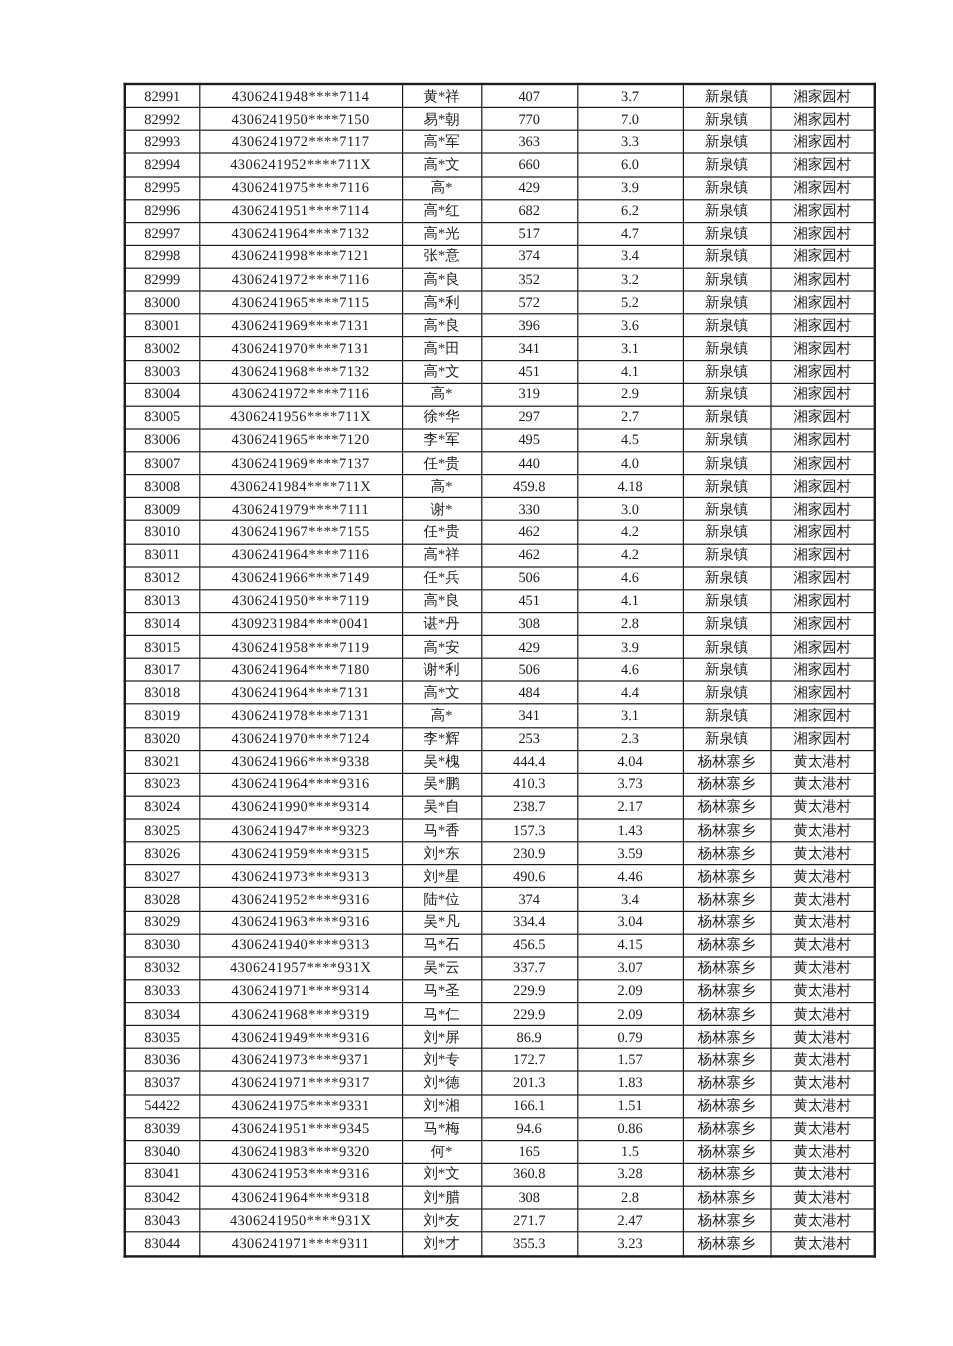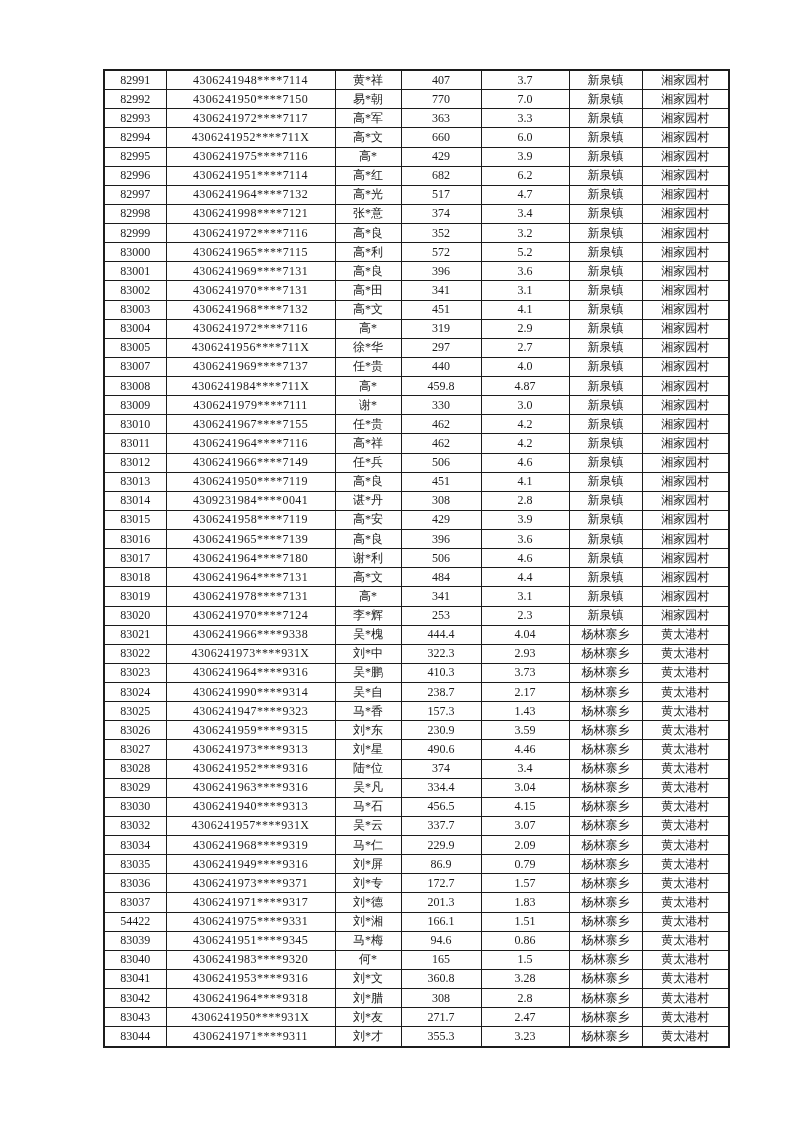--- a/index.html
+++ b/index.html
@@ -189,34 +189,43 @@
         <tr>
           <td class="cell-serial">83005</td>
           <td class="cell-id">4306241956****711X</td>
           <td class="cell-name">徐*华</td>
           <td class="cell-amount">297</td>
           <td class="cell-area">2.7</td>
           <td class="cell-town">新泉镇</td>
           <td class="cell-village">湘家园村</td>
         </tr>
         <tr>
+          <td class="cell-serial">83006</td>
+          <td class="cell-id">4306241965****7120</td>
+          <td class="cell-name">李*军</td>
+          <td class="cell-amount">495</td>
+          <td class="cell-area">4.5</td>
+          <td class="cell-town">新泉镇</td>
+          <td class="cell-village">湘家园村</td>
+        </tr>
+        <tr>
           <td class="cell-serial">83007</td>
           <td class="cell-id">4306241969****7137</td>
           <td class="cell-name">任*贵</td>
           <td class="cell-amount">440</td>
           <td class="cell-area">4.0</td>
           <td class="cell-town">新泉镇</td>
           <td class="cell-village">湘家园村</td>
         </tr>
         <tr>
           <td class="cell-serial">83008</td>
           <td class="cell-id">4306241984****711X</td>
           <td class="cell-name">高*</td>
           <td class="cell-amount">459.8</td>
-          <td class="cell-area">4.87</td>
+          <td class="cell-area">4.18</td>
           <td class="cell-town">新泉镇</td>
           <td class="cell-village">湘家园村</td>
         </tr>
         <tr>
           <td class="cell-serial">83009</td>
           <td class="cell-id">4306241979****7111</td>
           <td class="cell-name">谢*</td>
           <td class="cell-amount">330</td>
           <td class="cell-area">3.0</td>
           <td class="cell-town">新泉镇</td>
@@ -270,29 +279,20 @@
         <tr>
           <td class="cell-serial">83015</td>
           <td class="cell-id">4306241958****7119</td>
           <td class="cell-name">高*安</td>
           <td class="cell-amount">429</td>
           <td class="cell-area">3.9</td>
           <td class="cell-town">新泉镇</td>
           <td class="cell-village">湘家园村</td>
         </tr>
         <tr>
-          <td class="cell-serial">83016</td>
-          <td class="cell-id">4306241965****7139</td>
-          <td class="cell-name">高*良</td>
-          <td class="cell-amount">396</td>
-          <td class="cell-area">3.6</td>
-          <td class="cell-town">新泉镇</td>
-          <td class="cell-village">湘家园村</td>
-        </tr>
-        <tr>
           <td class="cell-serial">83017</td>
           <td class="cell-id">4306241964****7180</td>
           <td class="cell-name">谢*利</td>
           <td class="cell-amount">506</td>
           <td class="cell-area">4.6</td>
           <td class="cell-town">新泉镇</td>
           <td class="cell-village">湘家园村</td>
         </tr>
         <tr>
           <td class="cell-serial">83018</td>
@@ -324,29 +324,20 @@
         <tr>
           <td class="cell-serial">83021</td>
           <td class="cell-id">4306241966****9338</td>
           <td class="cell-name">吴*槐</td>
           <td class="cell-amount">444.4</td>
           <td class="cell-area">4.04</td>
           <td class="cell-town">杨林寨乡</td>
           <td class="cell-village">黄太港村</td>
         </tr>
         <tr>
-          <td class="cell-serial">83022</td>
-          <td class="cell-id">4306241973****931X</td>
-          <td class="cell-name">刘*中</td>
-          <td class="cell-amount">322.3</td>
-          <td class="cell-area">2.93</td>
-          <td class="cell-town">杨林寨乡</td>
-          <td class="cell-village">黄太港村</td>
-        </tr>
-        <tr>
           <td class="cell-serial">83023</td>
           <td class="cell-id">4306241964****9316</td>
           <td class="cell-name">吴*鹏</td>
           <td class="cell-amount">410.3</td>
           <td class="cell-area">3.73</td>
           <td class="cell-town">杨林寨乡</td>
           <td class="cell-village">黄太港村</td>
         </tr>
         <tr>
           <td class="cell-serial">83024</td>
@@ -414,20 +405,29 @@
         <tr>
           <td class="cell-serial">83032</td>
           <td class="cell-id">4306241957****931X</td>
           <td class="cell-name">吴*云</td>
           <td class="cell-amount">337.7</td>
           <td class="cell-area">3.07</td>
           <td class="cell-town">杨林寨乡</td>
           <td class="cell-village">黄太港村</td>
         </tr>
         <tr>
+          <td class="cell-serial">83033</td>
+          <td class="cell-id">4306241971****9314</td>
+          <td class="cell-name">马*圣</td>
+          <td class="cell-amount">229.9</td>
+          <td class="cell-area">2.09</td>
+          <td class="cell-town">杨林寨乡</td>
+          <td class="cell-village">黄太港村</td>
+        </tr>
+        <tr>
           <td class="cell-serial">83034</td>
           <td class="cell-id">4306241968****9319</td>
           <td class="cell-name">马*仁</td>
           <td class="cell-amount">229.9</td>
           <td class="cell-area">2.09</td>
           <td class="cell-town">杨林寨乡</td>
           <td class="cell-village">黄太港村</td>
         </tr>
         <tr>
           <td class="cell-serial">83035</td>

